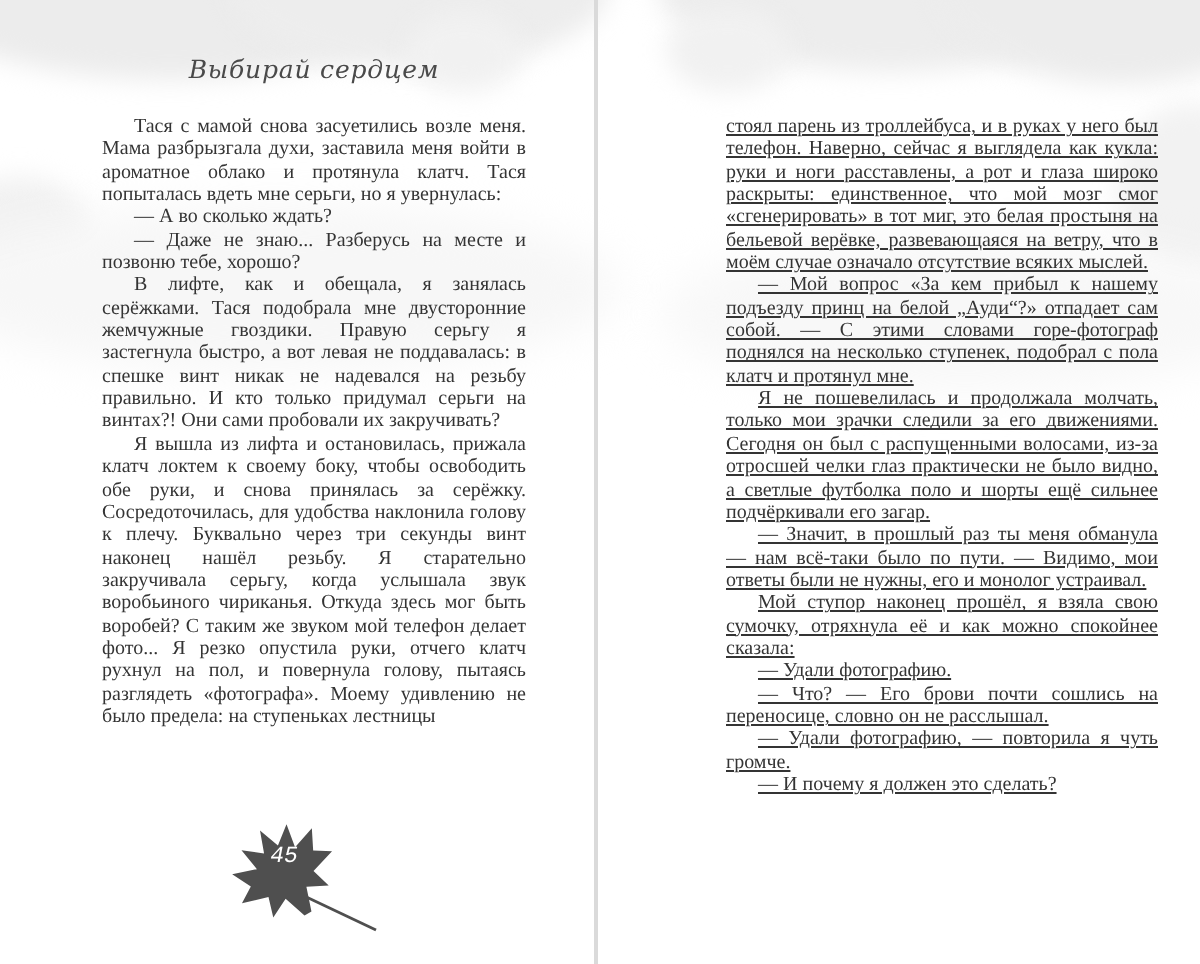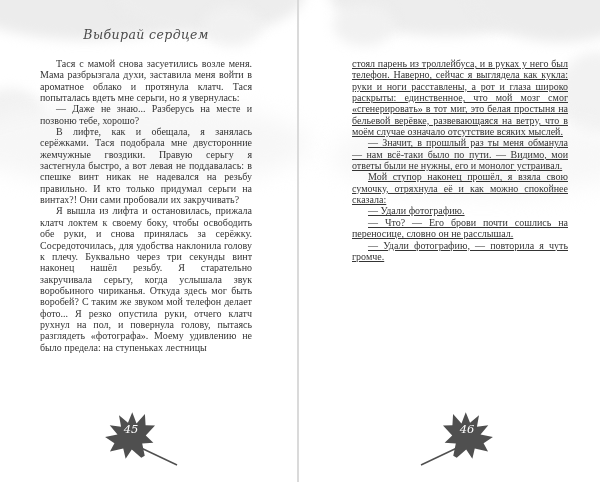--- a/index.html
+++ b/index.html
@@ -13,21 +13,21 @@
   .c2 { left:115px; top:-48px; width:190px; height:82px; background:#ededed; }
   .c3 { left:203px; top:6px;  width:58px;  height:40px; background:#f1f1f1; }
   .c4 { left:-25px; top:88px; width:70px;  height:56px; background:#f2f2f2; }
   .c5 { left:-35px; top:102px; width:345px; height:84px; background:#f7f7f7; filter:blur(11px); }
   .c6 { left:328px; top:-52px; width:235px; height:88px; background:#ededed; }
   .c7 { left:468px; top:-62px; width:185px; height:104px; background:#ececec; }
   .c8 { left:333px; top:4px;  width:62px;  height:42px; background:#f1f1f1; }
   .c9 { left:558px; top:52px; width:75px;  height:84px; background:#f2f2f2; }
   .c10{ left:330px; top:118px; width:305px; height:78px; background:#f8f8f8; filter:blur(11px); }
 
-  .page { position:absolute; top:0; height:482px; z-index:1; }
+  .page { position:absolute; top:0; height:482px; z-index:1;margin-left:11px; }
   .page-left  { left:0;   width:298px; }
   .page-right { left:300px; width:300px; }
   .divider {
     position:absolute; left:297px; top:0; width:2px; height:482px;
     background:#dadada; z-index:2;
   }
   .running-head {
     position:absolute; top:27px; text-align:center; font-style:italic;
     font-size:12.5px; color:#4a4a4a; letter-spacing:0.4px;
     font-family:"DejaVu Serif",serif;
@@ -47,21 +47,21 @@
   .leaf-wrap { position:absolute; top:409px; width:82px; height:58px; }
   .page-left  .leaf-wrap { left:99px; }
   .page-right .leaf-wrap { left:117px; }
   .leaf-svg { display:block; width:82px; height:58px; }
   .leaf-svg.mirrored { transform:scaleX(-1); }
   .pagenum {
     position:absolute; top:13px; width:22px; text-align:center;
     color:#ffffff; font-style:italic; font-size:11.5px;
     font-family:"DejaVu Serif",serif;
   }
-  .page-left  .pagenum { left:21px; }
+  .page-left  .pagenum { left:21px;font-family:Liberation Mono, monospace; }
   .page-right .pagenum { left:39px; }
 </style>
 </head>
 <body>
 
 <div class="spread">
 
   <div class="cloud c1"></div>
   <div class="cloud c2"></div>
   <div class="cloud c3"></div>
@@ -70,50 +70,45 @@
   <div class="cloud c6"></div>
   <div class="cloud c7"></div>
   <div class="cloud c8"></div>
   <div class="cloud c9"></div>
   <div class="cloud c10"></div>
 
   <div class="page page-left">
     <div class="running-head">Выбирай сердцем</div>
     <div class="body-text">
       <p>Тася с мамой снова засуетились возле меня. Мама разбрызгала духи, заставила меня войти в ароматное облако и протянула клатч. Тася попыталась вдеть мне серьги, но я увернулась:</p>
+      <p>— А во сколько ждать?</p>
       <p>— Даже не знаю... Разберусь на месте и позвоню тебе, хорошо?</p>
       <p>В лифте, как и обещала, я занялась серёжками. Тася подобрала мне двусторонние жемчужные гвоздики. Правую серьгу я застегнула быстро, а вот левая не поддавалась: в спешке винт никак не надевался на резьбу правильно. И кто только придумал серьги на винтах?! Они сами пробовали их закручивать?</p>
       <p>Я вышла из лифта и остановилась, прижала клатч локтем к своему боку, чтобы освободить обе руки, и снова принялась за серёжку. Сосредоточилась, для удобства наклонила голову к плечу. Буквально через три секунды винт наконец нашёл резьбу. Я старательно закручивала серьгу, когда услышала звук воробьиного чириканья. Откуда здесь мог быть воробей? С таким же звуком мой телефон делает фото... Я резко опустила руки, отчего клатч рухнул на пол, и повернула голову, пытаясь разглядеть «фотографа». Моему удивлению не было предела: на ступеньках лестницы</p>
     </div>
     <div class="leaf-wrap">
       <svg class="leaf-svg" viewBox="0 0 82 58">
         <line x1="40" y1="38" x2="78" y2="56" stroke="#4f4f4f" stroke-width="1.4"></line>
         <g transform="translate(32,27) rotate(-30)">
           <path fill="#4f4f4f" d="M0,-24 L4,-13 L13,-20 L11,-8 L23,-12 L18,-2 L26,3 L13,7 L16,17 L6,12 L2,24 L-2,24 L-6,12 L-16,17 L-13,7 L-26,3 L-18,-2 L-23,-12 L-11,-8 L-13,-20 L-4,-13 Z"></path>
         </g>
       </svg>
       <span class="pagenum">45</span>
     </div>
   </div>
 
   <div class="divider"></div>
 
   <div class="page page-right">
     <div class="body-text">
       <p class="no-indent">стоял парень из троллейбуса, и в руках у него был телефон. Наверно, сейчас я выглядела как кукла: руки и ноги расставлены, а рот и глаза широко раскрыты: единственное, что мой мозг смог «сгенерировать» в тот миг, это белая простыня на бельевой верёвке, развевающаяся на ветру, что в моём случае означало отсутствие всяких мыслей.</p>
+      <p>— Мой вопрос «За кем прибыл к нашему подъезду принц на белой „Ауди“?» отпадает сам собой. — С этими словами горе-фотограф поднялся на несколько ступенек, подобрал с пола клатч и протянул мне.</p>
+      <p>Я не пошевелилась и продолжала молчать, только мои зрачки следили за его движениями. Сегодня он был с распущенными волосами, из-за отросшей челки глаз практически не было видно, а светлые футболка поло и шорты ещё сильнее подчёркивали его загар.</p>
       <p>— Значит, в прошлый раз ты меня обманула — нам всё-таки было по пути. — Видимо, мои ответы были не нужны, его и монолог устраивал.</p>
       <p>Мой ступор наконец прошёл, я взяла свою сумочку, отряхнула её и как можно спокойнее сказала:</p>
       <p>— Удали фотографию.</p>
       <p>— Что? — Его брови почти сошлись на переносице, словно он не расслышал.</p>
       <p>— Удали фотографию, — повторила я чуть громче.</p>
-    </div>
-    <div class="leaf-wrap">
-      <svg class="leaf-svg mirrored" viewBox="0 0 82 58">
-        <line x1="40" y1="38" x2="78" y2="56" stroke="#4f4f4f" stroke-width="1.4"></line>
-        <g transform="translate(32,27) rotate(-30)">
-          <path fill="#4f4f4f" d="M0,-24 L4,-13 L13,-20 L11,-8 L23,-12 L18,-2 L26,3 L13,7 L16,17 L6,12 L2,24 L-2,24 L-6,12 L-16,17 L-13,7 L-26,3 L-18,-2 L-23,-12 L-11,-8 L-13,-20 L-4,-13 Z"></path>
-        </g>
-      </svg>
-      <span class="pagenum">46</span>
+      <p>— И почему я должен это сделать?</p>
     </div>
   </div>
 
 </div>
 
 </body></html>

